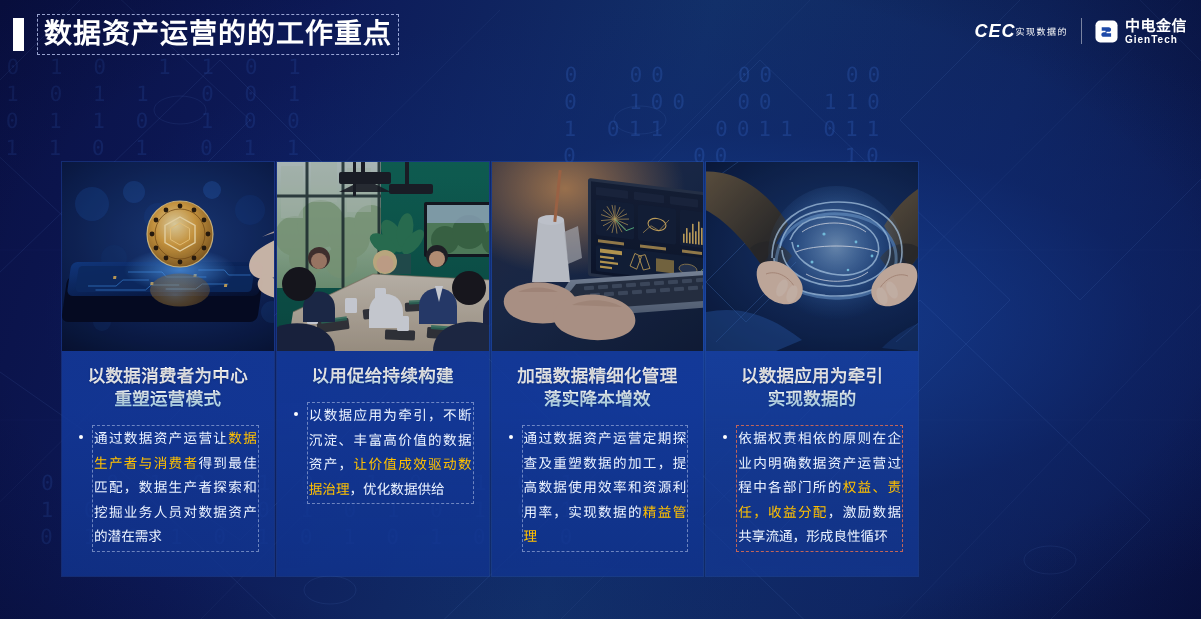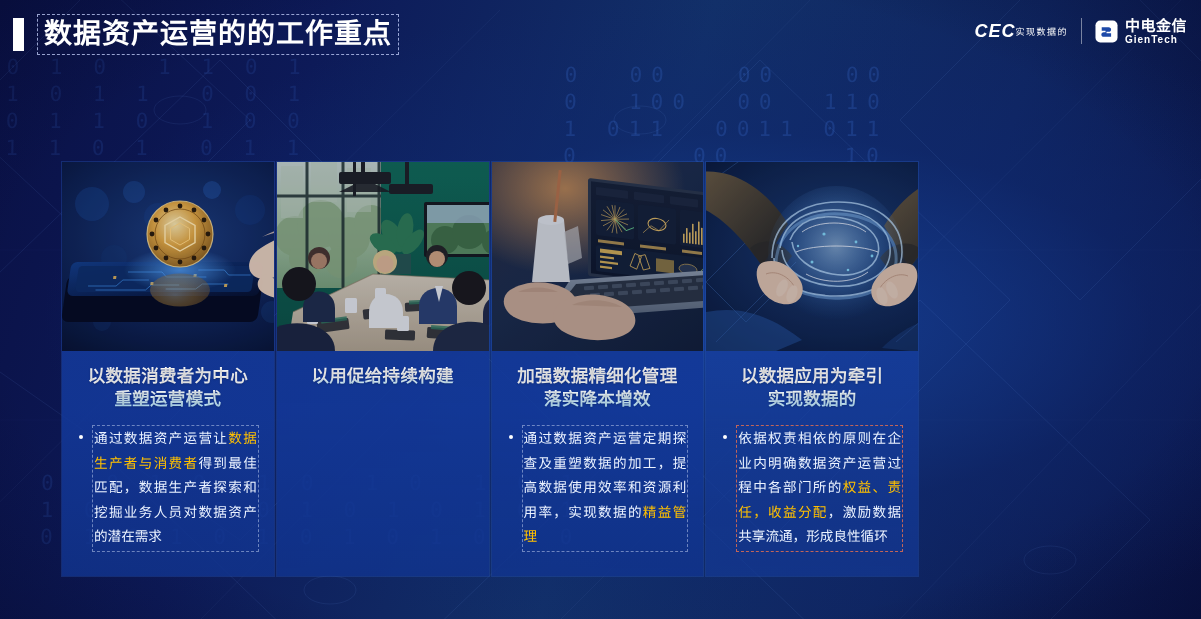--- a/index.html
+++ b/index.html
@@ -540,20 +540,24 @@
                <path d="M-18 189 C-18 152 58 152 58 189 Z" fill="#1b2239"></path>
               </g>
           </g>
           <rect width="261" height="189" fill="rgba(16,30,76,0.20)"></rect>
         </svg>
       </div>
       <div class="card-body">
         <div class="card-title">
           <div>以用促给持续构建</div>
         </div>
+        <div class="card-body-text">
+          <span class="bullet"></span>
+          <span class="para"><span>以数据应用为牵引，不断沉淀、丰富高价值的数据资产，</span><span class="hl">让价值成效驱动数据治理</span><span>，优化数据供给</span></span>
+        </div>
       </div>
     </div>
 
     <div class="card">
       <div class="card-photo">
         <svg width="261" height="189" viewBox="0 0 261 189" aria-hidden="true">
           <defs>
             <linearGradient id="c3bg" x1="0" y1="0" x2="1" y2="1">
               <stop offset="0%" stop-color="#2a2a35"></stop>
               <stop offset="40%" stop-color="#1a2740"></stop>

